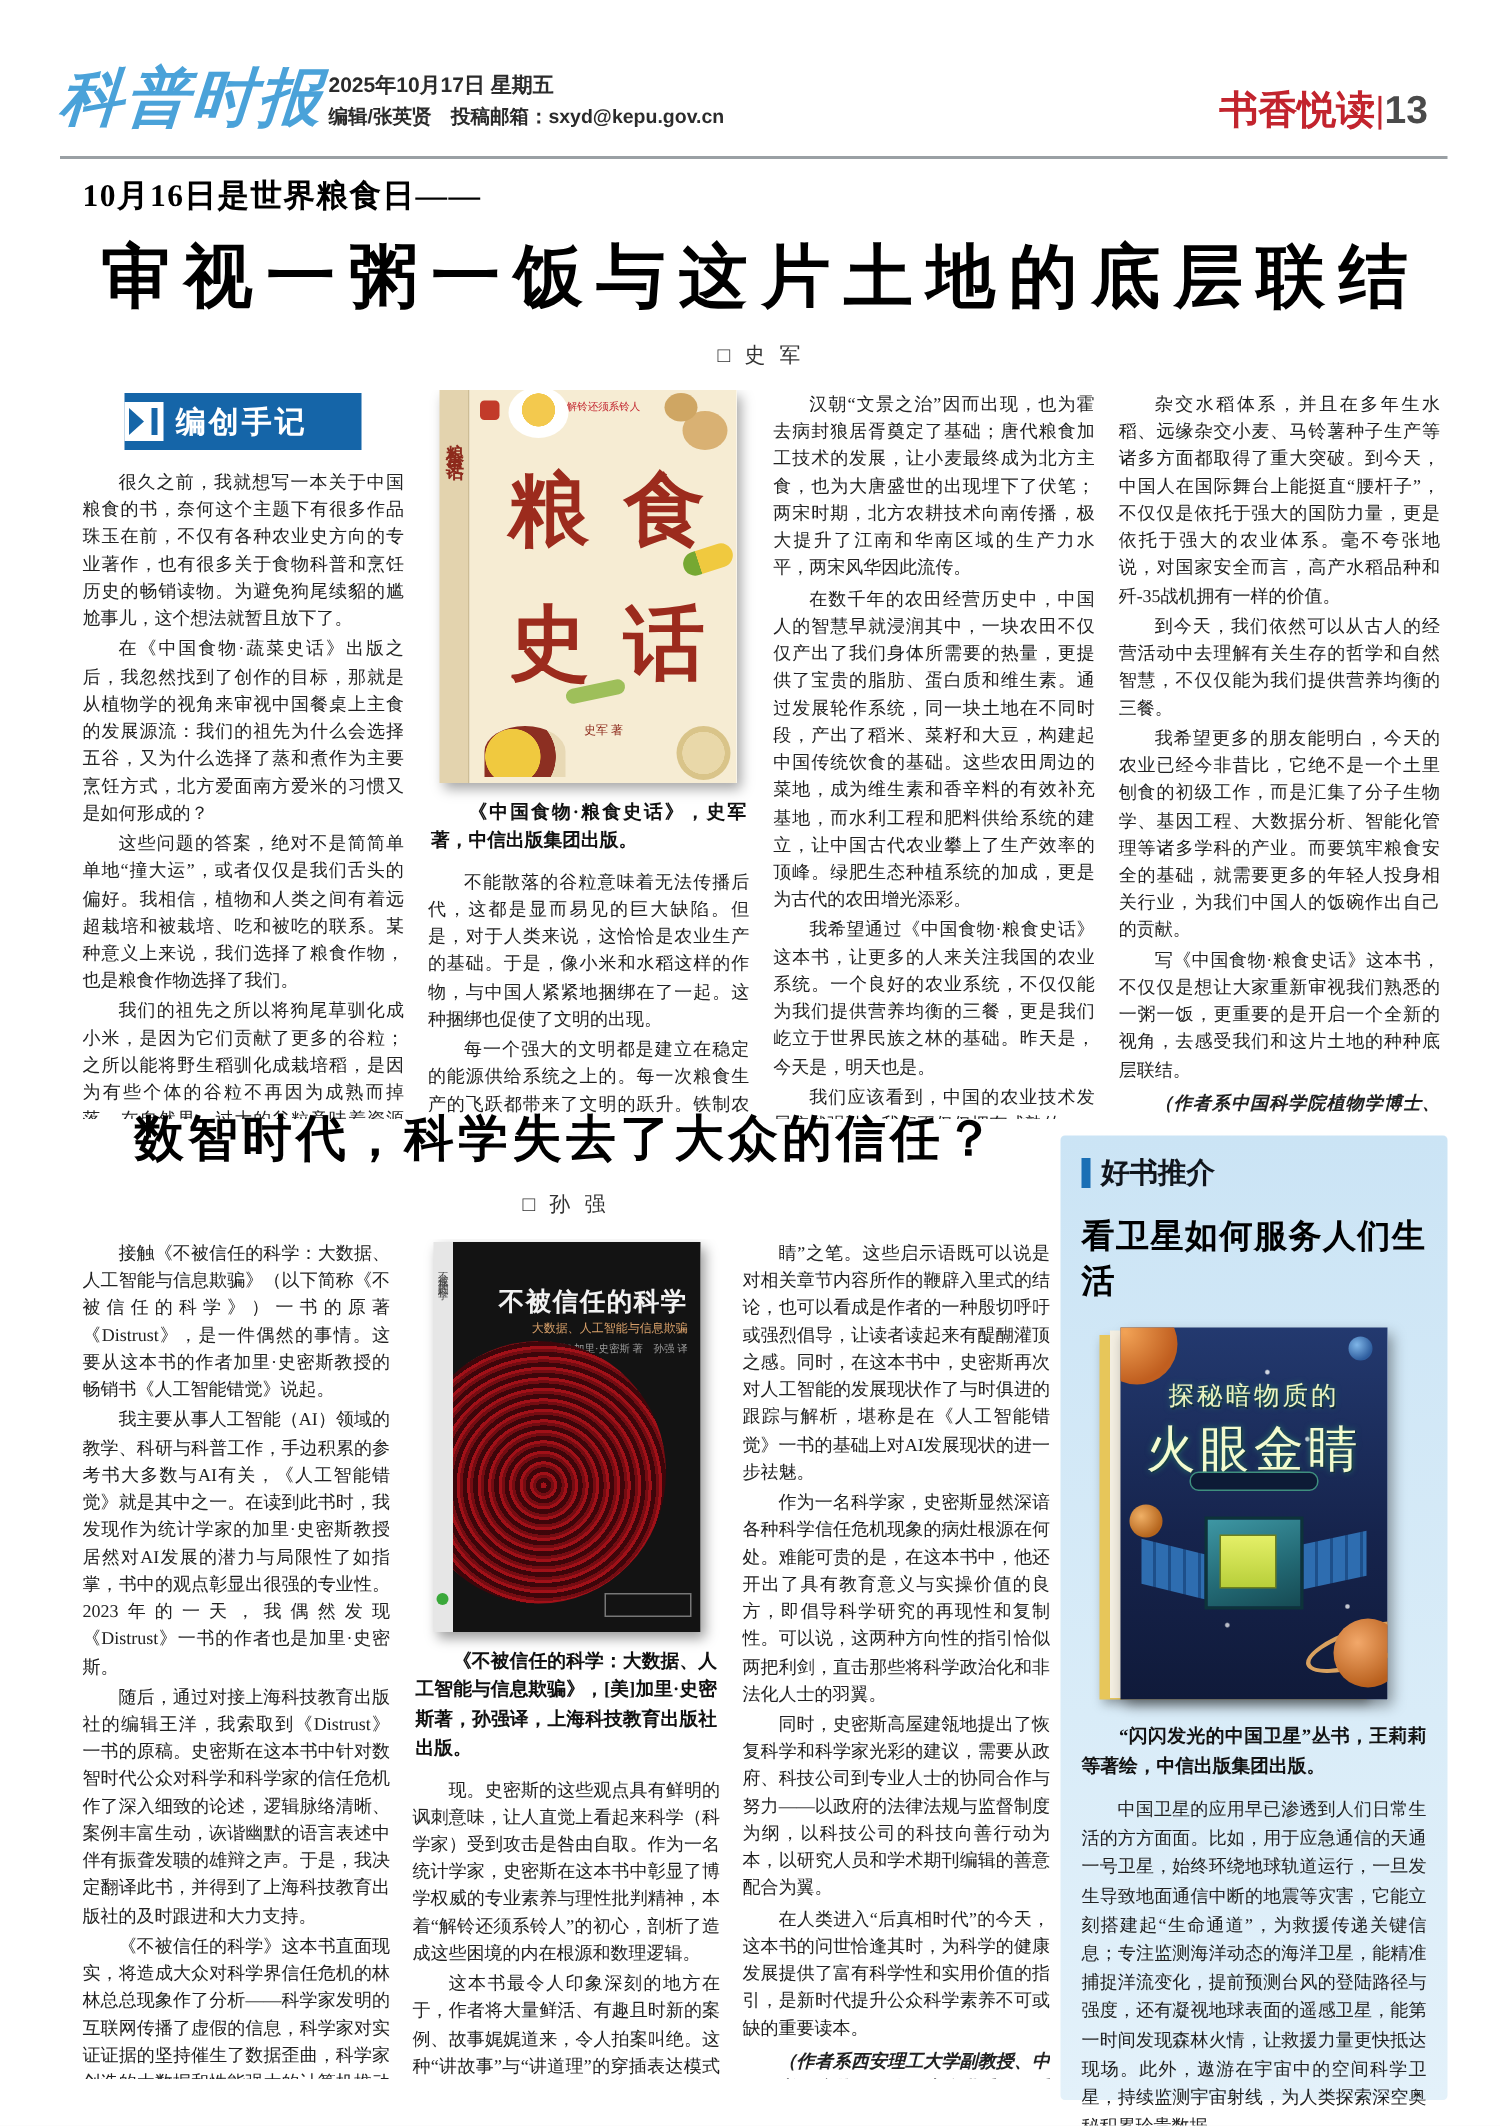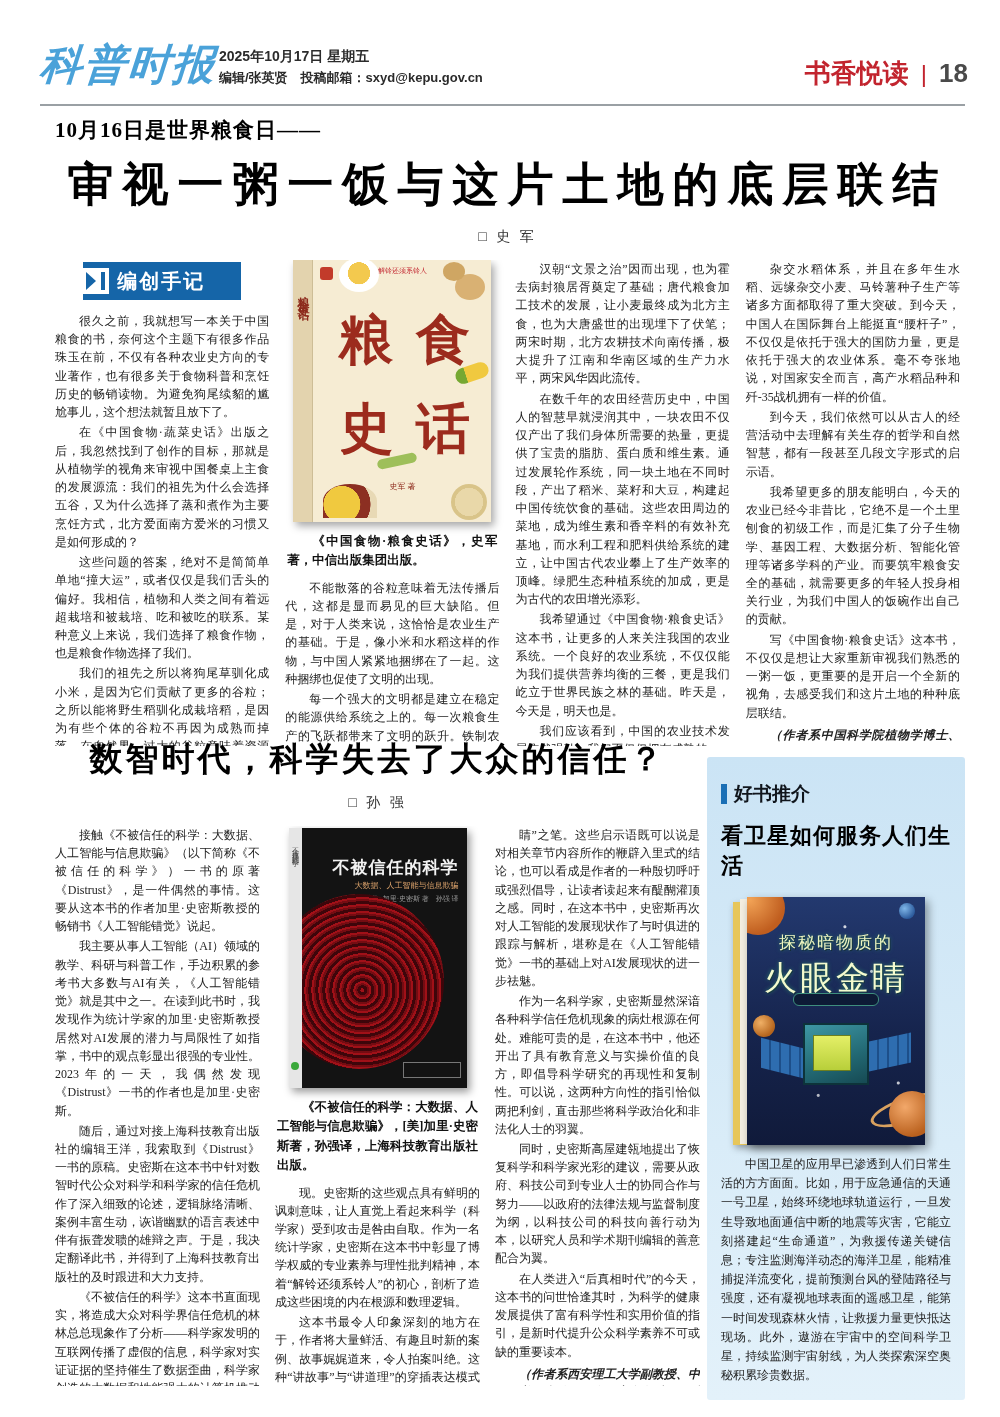--- a/index.html
+++ b/index.html
@@ -5,21 +5,21 @@
   html,body{margin:0;padding:0;}
   body{width:1000px;height:1417px;background:#f4f4f2;font-family:"Liberation Serif",serif;color:#1c1c1c;}
   .page{position:relative;width:1000px;height:1417px;background:#ffffff;overflow:hidden;}
 
   
   .masthead{position:absolute;top:42px;left:40px;display:flex;align-items:flex-start;}
   .paper-logo{font-family:"DejaVu Serif",serif;font-size:42px;font-weight:bold;font-style:italic;color:#4aa2d9;letter-spacing:2px;transform:skewX(-4deg);line-height:1.1;}
   .masthead-meta{margin-left:3px;margin-top:6px;font-family:"Liberation Sans",sans-serif;}
   .masthead-date{font-size:14px;font-weight:bold;color:#2b2b2b;}
   .masthead-info{font-size:13px;font-weight:bold;color:#2b2b2b;margin-top:3px;}
-  .section-head{position:absolute;top:56px;right:32px;font-family:"Liberation Sans",sans-serif;font-size:26px;font-weight:bold;color:#c2242e;display:flex;align-items:center;gap:12px;}
+  .section-head{position:absolute;top:56px;right:48px;font-family:"Liberation Sans",sans-serif;font-size:26px;font-weight:bold;color:#c2242e;display:flex;align-items:center;}
   .section-page{color:#4a4a4a;font-weight:bold;}
   .section-div{color:#c2242e;font-weight:normal;font-size:24px;}
   .head-rule{position:absolute;top:104px;left:40px;right:35px;height:2px;background:#9aa0a4;}
 
   
   .article1{position:absolute;top:116px;left:55px;width:905px;}
   .kicker{font-size:21px;font-weight:bold;color:#000;letter-spacing:1px;}
   .main-title{margin-top:10px;text-align:center;font-family:"Liberation Sans",sans-serif;font-size:46px;font-weight:900;letter-spacing:9px;color:#000;white-space:nowrap;}
   .byline{text-align:center;font-size:14px;color:#333;margin-top:12px;letter-spacing:3px;}
   .cols4{display:flex;gap:16px;margin-top:14px;height:486px;overflow:hidden;}
@@ -65,21 +65,21 @@
   .cover2-spine span{writing-mode:vertical-rl;font-size:7px;color:#444;letter-spacing:2px;}
   .cover2-dot{position:absolute;left:2px;bottom:18px;width:8px;height:8px;border-radius:50%;background:#3aa83a;}
   .cover2-face{position:relative;flex:1;background:#131313;overflow:hidden;}
   .cover2-title{position:absolute;top:28px;left:0;right:8px;text-align:right;font-family:"Liberation Sans",sans-serif;font-size:17px;font-weight:bold;color:#f2f2f2;letter-spacing:1px;}
   .cover2-sub{position:absolute;top:52px;right:8px;font-size:8px;color:#d8a06a;}
   .cover2-auth{position:absolute;top:66px;right:8px;font-size:7px;color:#9a9a9a;}
   .fingerprint{position:absolute;left:-28px;top:66px;width:170px;height:175px;border-radius:50%;background:repeating-radial-gradient(circle at 52% 55%,#a81018 0 2px,#40050a 2px 5px,#7a0c12 5px 7px);opacity:.95;}
   .cover2-pubblock{position:absolute;right:6px;bottom:10px;width:56px;height:14px;border:1px solid #777;}
 
   
-  .sidebar{position:absolute;top:757px;left:707px;width:258px;height:643px;background:linear-gradient(180deg,#cbe4f5 0%,#d9ecf8 60%,#e3f1fa 100%);border-radius:3px;padding:24px 14px;box-sizing:border-box;}
+  .sidebar{position:absolute;top:757px;left:707px;width:258px;height:643px;background:linear-gradient(180deg,#cbe4f5 0%,#d9ecf8 60%,#e3f1fa 100%);border-radius:3px;padding:12px 14px;box-sizing:border-box;}
   .sb-label{display:flex;align-items:center;gap:7px;font-family:"Liberation Sans",sans-serif;font-size:19px;font-weight:bold;color:#10151c;}
   .sb-label-bar{width:6px;height:20px;background:#1a6fb5;}
   .sb-title{margin-top:14px;font-family:"Liberation Sans",sans-serif;font-size:22px;font-weight:bold;color:#000;letter-spacing:1px;}
 
   
   .cover3-wrap{position:relative;width:178px;height:248px;margin:16px auto 0 auto;}
   .cover3-back{position:absolute;left:-14px;top:5px;width:178px;height:243px;background:#e7c65a;box-shadow:2px 3px 7px rgba(0,0,0,.35);}
   .cover3-back2{position:absolute;left:-7px;top:2px;width:178px;height:245px;background:#f4efe2;}
   .cover3{position:absolute;left:0;top:0;width:178px;height:248px;overflow:hidden;box-shadow:3px 4px 9px rgba(0,0,0,.4);
     background-image:
@@ -116,21 +116,21 @@
   <div class="masthead">
     <div class="paper-logo">科普时报</div>
     <div class="masthead-meta">
       <div class="masthead-date">2025年10月17日 星期五</div>
       <div class="masthead-info">编辑/张英贤　投稿邮箱：sxyd@kepu.gov.cn</div>
     </div>
   </div>
   <div class="section-head">
     <span>书香悦读</span>
     <span class="section-div">|</span>
-    <span class="section-page">18</span>
+    <span class="section-page">13</span>
   </div>
   <div class="head-rule"></div>
 
   <div class="article1">
     <div class="kicker">10月16日是世界粮食日——</div>
     <div class="main-title">审视一粥一饭与这片土地的底层联结</div>
     <div class="byline">□ 史 军</div>
 
     <div class="cols4">
       <div class="col">
@@ -182,21 +182,21 @@
             <p class="para">汉朝“文景之治”因而出现，也为霍去病封狼居胥奠定了基础；唐代粮食加工技术的发展，让小麦最终成为北方主食，也为大唐盛世的出现埋下了伏笔；两宋时期，北方农耕技术向南传播，极大提升了江南和华南区域的生产力水平，两宋风华因此流传。</p>
             <p class="para">在数千年的农田经营历史中，中国人的智慧早就浸润其中，一块农田不仅仅产出了我们身体所需要的热量，更提供了宝贵的脂肪、蛋白质和维生素。通过发展轮作系统，同一块土地在不同时段，产出了稻米、菜籽和大豆，构建起中国传统饮食的基础。这些农田周边的菜地，成为维生素和香辛料的有效补充基地，而水利工程和肥料供给系统的建立，让中国古代农业攀上了生产效率的顶峰。绿肥生态种植系统的加成，更是为古代的农田增光添彩。</p>
             <p class="para">我希望通过《中国食物·粮食史话》这本书，让更多的人来关注我国的农业系统。一个良好的农业系统，不仅仅能为我们提供营养均衡的三餐，更是我们屹立于世界民族之林的基础。昨天是，今天是，明天也是。</p>
             <p class="para">我们应该看到，中国的农业技术发展依然强劲。我们不仅仅拥有成熟的</p>
           </div>
       </div>
 
       <div class="col">
         <div>
             <p class="para">杂交水稻体系，并且在多年生水稻、远缘杂交小麦、马铃薯种子生产等诸多方面都取得了重大突破。到今天，中国人在国际舞台上能挺直“腰杆子”，不仅仅是依托于强大的国防力量，更是依托于强大的农业体系。毫不夸张地说，对国家安全而言，高产水稻品种和歼-35战机拥有一样的价值。</p>
-            <p class="para">到今天，我们依然可以从古人的经营活动中去理解有关生存的哲学和自然智慧，都有一段甚至几段文字形式的启示语。</p>
+            <p class="para">到今天，我们依然可以从古人的经营活动中去理解有关生存的哲学和自然智慧，不仅仅能为我们提供营养均衡的三餐。</p>
             <p class="para">我希望更多的朋友能明白，今天的农业已经今非昔比，它绝不是一个土里刨食的初级工作，而是汇集了分子生物学、基因工程、大数据分析、智能化管理等诸多学科的产业。而要筑牢粮食安全的基础，就需要更多的年轻人投身相关行业，为我们中国人的饭碗作出自己的贡献。</p>
             <p class="para">写《中国食物·粮食史话》这本书，不仅仅是想让大家重新审视我们熟悉的一粥一饭，更重要的是开启一个全新的视角，去感受我们和这片土地的种种底层联结。</p>
           </div>
         <p class="note">（作者系中国科学院植物学博士、中国植物学会科学传播工作委员会成员）</p>
       </div>
     </div>
   </div>
 
   <div class="article2">
     <div class="title2">数智时代，科学失去了大众的信任？</div>
@@ -268,18 +268,19 @@
         <div class="cover3-badge"></div>
         <div class="satellite">
           <span class="sat-wing-l"></span>
           <span class="sat-wing-r"></span>
           <span class="sat-body"></span>
           <span class="sat-panel"></span>
         </div>
       </div>
     </div>
 
+    <div class="sb-caption">“闪闪发光的中国卫星”丛书，王莉莉等著绘，中信出版集团出版。</div>
     <div class="sb-paras">
         <p class="para">中国卫星的应用早已渗透到人们日常生活的方方面面。比如，用于应急通信的天通一号卫星，始终环绕地球轨道运行，一旦发生导致地面通信中断的地震等灾害，它能立刻搭建起“生命通道”，为救援传递关键信息；专注监测海洋动态的海洋卫星，能精准捕捉洋流变化，提前预测台风的登陆路径与强度，还有凝视地球表面的遥感卫星，能第一时间发现森林火情，让救援力量更快抵达现场。此外，遨游在宇宙中的空间科学卫星，持续监测宇宙射线，为人类探索深空奥秘积累珍贵数据。</p>
       </div>
   </div>
 
 </div>
 
 </body></html>

